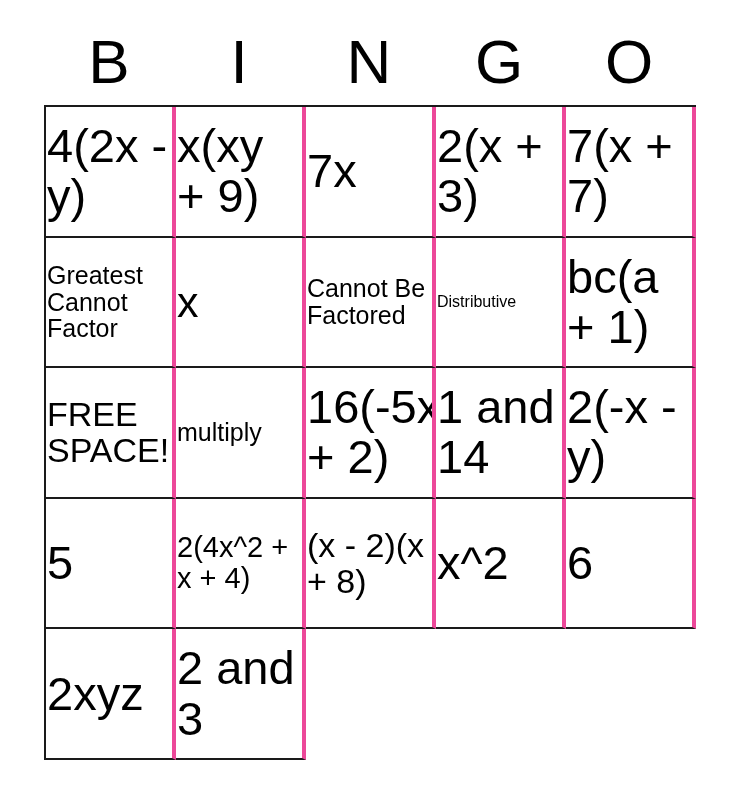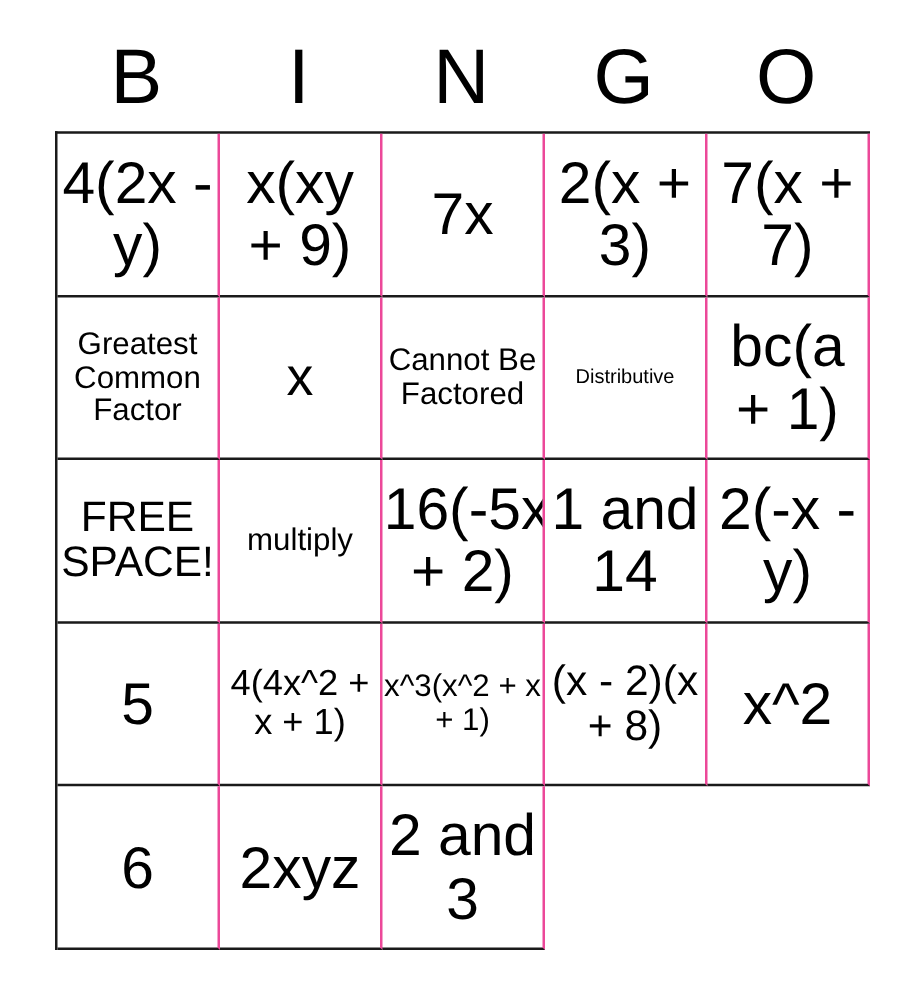--- a/index.html
+++ b/index.html
@@ -52,27 +52,27 @@
     width: 650px;
     height: 653px;
     display: grid;
     grid-template-columns: repeat(5, 130px);
     grid-template-rows: repeat(5, 130.6px);
     border-top: 2px solid #1a1a1a;
     border-left: 2px solid #1a1a1a;
     box-sizing: content-box;
   }
   .cell {
-    border-right: 2px solid #ec4899;
+    border-right: 4px solid #ec4899;
     border-bottom: 2px solid #1a1a1a;
     box-sizing: border-box;
     display: flex;
     align-items: center;
     justify-content: center;
-    text-align: center;
+    text-align: left;
     overflow: hidden;
     padding: 0 1px;
   }
   .cell-text {
     display: block;
     width: 100%;
     line-height: 1.07;
     white-space: pre-line;
     word-break: normal;
   }
@@ -110,21 +110,21 @@
         <span class="cell-text fs-xl">7x</span>
       </div>
     <div class="cell">
         <span class="cell-text fs-xl">2(x + 3)</span>
       </div>
 
     <div class="cell">
         <span class="cell-text fs-xl">7(x + 7)</span>
       </div>
     <div class="cell">
-        <span class="cell-text fs-xs">Greatest Common Factor</span>
+        <span class="cell-text fs-xs">Greatest Cannot Factor</span>
       </div>
     <div class="cell">
         <span class="cell-text fs-lg">x</span>
       </div>
     <div class="cell">
         <span class="cell-text fs-xs">Cannot Be Factored</span>
       </div>
     <div class="cell">
         <span class="cell-text fs-xxs">Distributive</span>
       </div>
@@ -145,24 +145,21 @@
         <span class="cell-text fs-xl">1 and 14</span>
       </div>
 
     <div class="cell">
         <span class="cell-text fs-xl">2(-x - y)</span>
       </div>
     <div class="cell">
         <span class="cell-text fs-xl">5</span>
       </div>
     <div class="cell">
-        <span class="cell-text fs-sm">4(4x^2 + x + 1)</span>
-      </div>
-    <div class="cell">
-        <span class="cell-text fs-xs">x^3(x^2 + x + 1)</span>
+        <span class="cell-text fs-sm">2(4x^2 + x + 4)</span>
       </div>
     <div class="cell">
         <span class="cell-text fs-md">(x - 2)(x + 8)</span>
       </div>
 
     <div class="cell">
         <span class="cell-text fs-xl">x^2</span>
       </div>
     <div class="cell">
         <span class="cell-text fs-xl">6</span>

